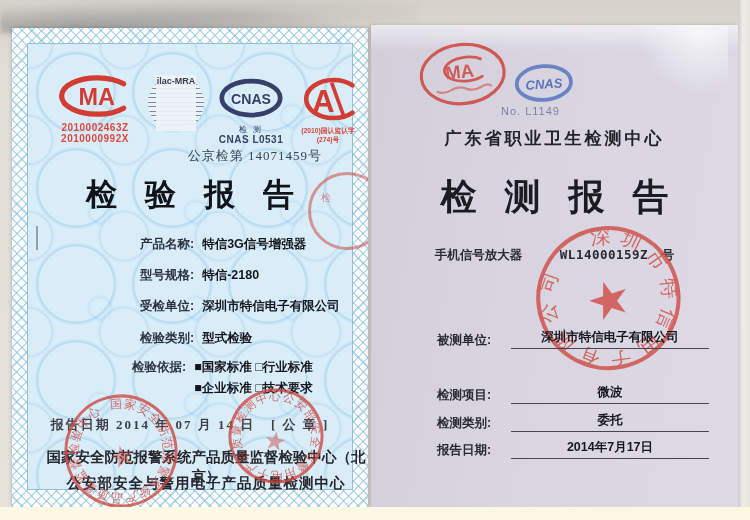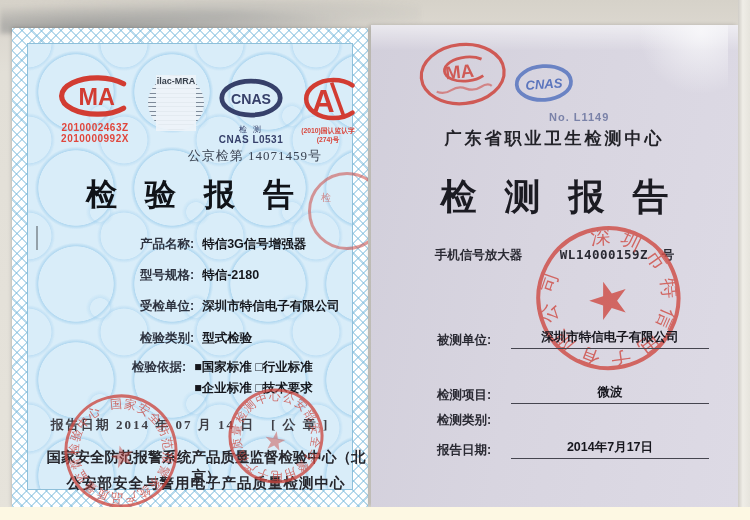--- a/index.html
+++ b/index.html
@@ -69,21 +69,21 @@
   
   .cert-right{position:absolute;left:371px;top:25px;width:367px;height:482px;overflow:hidden;
               background:linear-gradient(100deg,#d2cfdb 0%,#d8d5e0 45%,#dddae5 100%);
               box-shadow:-2px 0 4px rgba(0,0,0,.18);}
   .cert-right::before{content:"";position:absolute;left:0;top:0;width:100%;height:26px;
               background:linear-gradient(180deg,rgba(255,255,255,.55),rgba(255,255,255,0));}
   .cert-right::after{content:"";position:absolute;right:10px;top:0;width:90px;height:70px;
               background:radial-gradient(ellipse at 70% 10%,rgba(250,250,252,.8),rgba(250,250,252,0) 70%);}
   .stamp-cma{position:absolute;left:45px;top:14px;transform:rotate(-6deg);opacity:.88;}
   .stamp-cnas{position:absolute;left:143px;top:34px;transform:rotate(-4deg);}
-  .cnas-no{position:absolute;left:130px;top:86px;font-size:11px;font-weight:bold;color:#7a82a8;letter-spacing:1px;margin-left:48px;}
+  .cnas-no{position:absolute;left:130px;top:80px;font-size:11px;font-weight:normal;color:#7a82a8;letter-spacing:1px;}
   .org-r{position:absolute;left:0;top:102px;width:100%;text-align:center;
          font-size:17px;font-weight:bold;color:#222228;letter-spacing:3px;}
   .title-r{position:absolute;left:0;top:148px;width:100%;text-align:center;
            font-size:36px;font-weight:bold;color:#1b1b22;letter-spacing:28px;text-indent:28px;}
   .doc-r{position:absolute;left:0;top:222px;width:100%;text-align:center;font-size:12.5px;color:#2a2a33;}
   .doc-r .dl{font-weight:bold;margin-right:14px;}
   .doc-r .dv{font-family:"DejaVu Sans Mono","Liberation Mono",monospace;font-weight:bold;letter-spacing:.5px;margin-left:20px;}
   .doc-r .ds{font-weight:bold;margin-left:10px;}
   .rfield{position:absolute;left:66px;font-size:12.5px;display:flex;align-items:flex-end;}
   .rfield .rlabel{font-weight:bold;color:#2a2a33;width:66px;white-space:nowrap;}
@@ -240,20 +240,21 @@
     <div class="rfield" style="top:304px">
       <span class="rlabel">被测单位:</span>
       <span class="rvalue">深圳市特信电子有限公司</span>
     </div>
     <div class="rfield" style="top:359px">
       <span class="rlabel">检测项目:</span>
       <span class="rvalue">微波</span>
     </div>
     <div class="rfield" style="top:387px">
       <span class="rlabel">检测类别:</span>
+      <span class="rvalue">委托</span>
     </div>
     <div class="rfield" style="top:414px">
       <span class="rlabel">报告日期:</span>
       <span class="rvalue">2014年7月17日</span>
     </div>
   </div>
 
   <div class="right-edge"></div>
   <div class="bottom-strip"></div>
 </div>

